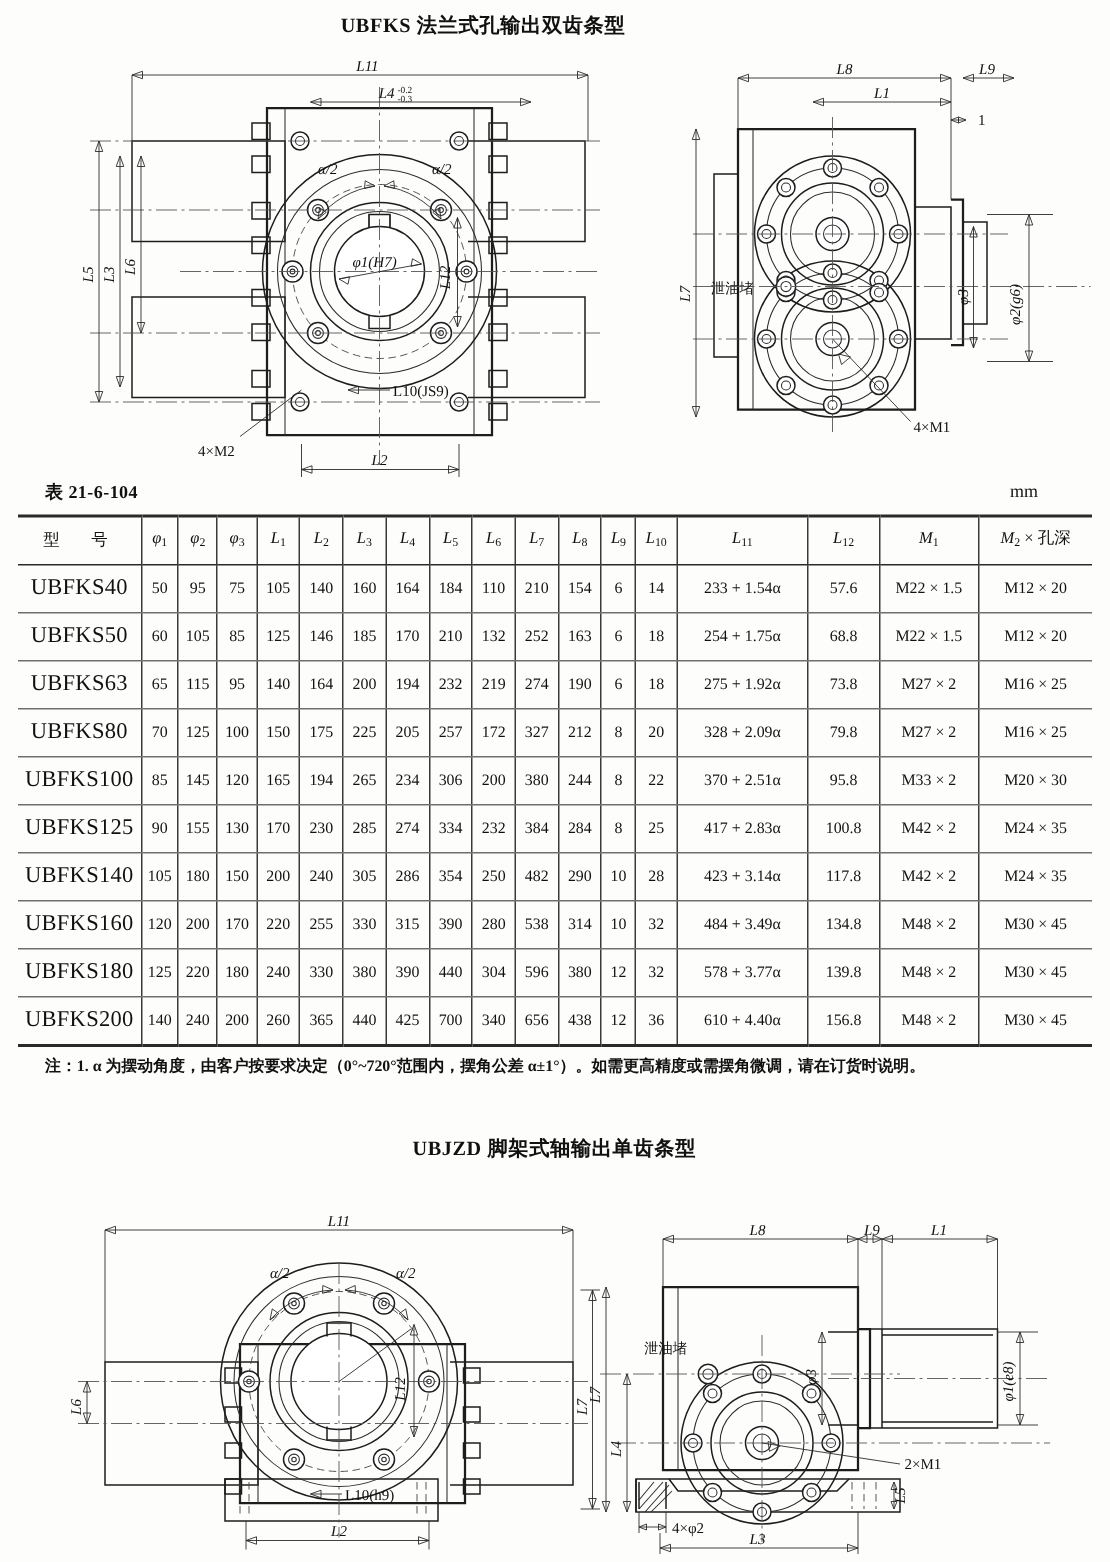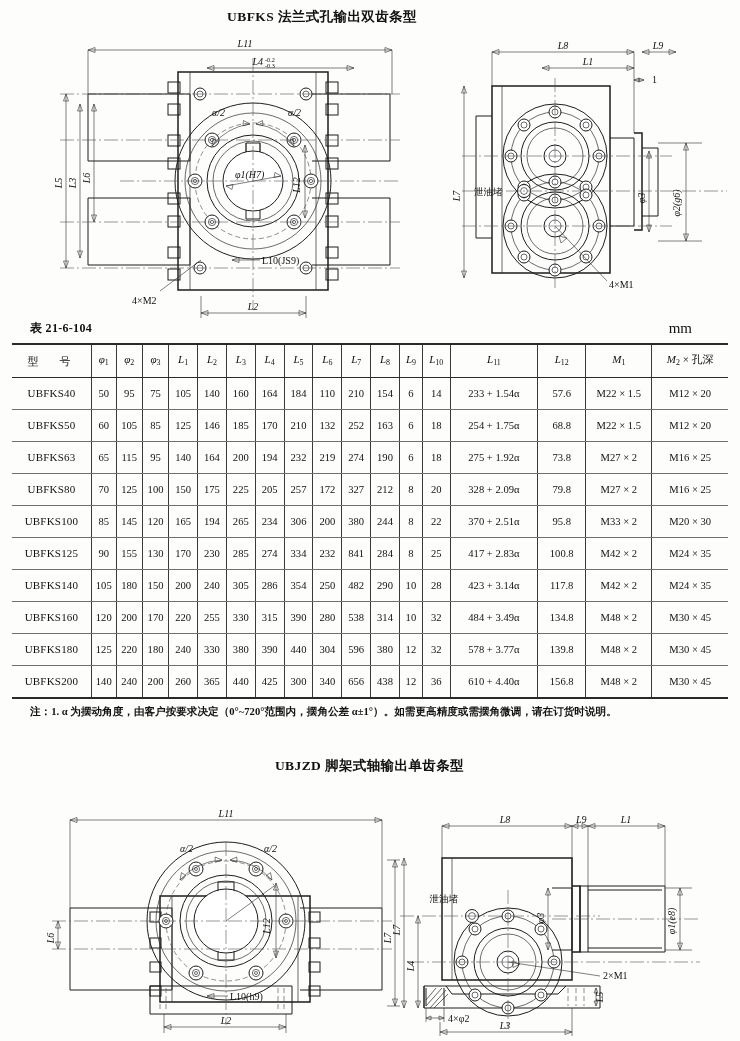--- a/index.html
+++ b/index.html
@@ -14,39 +14,39 @@
   .sec-title{
     text-align:center;font-weight:bold;font-size:13.5px;
     letter-spacing:.4px;
   }
   #title-top{position:absolute;left:0;top:8px;width:644px;}
   #title-bot{position:absolute;left:0;top:757px;width:739px;}
 
   
   .tbl-wrap{position:absolute;left:12px;top:320px;width:716px;}
   .tbl-cap{font-size:12px;font-weight:bold;padding-left:18px;letter-spacing:.3px;}
-  .tbl-unit{position:absolute;right:36px;top:0;font-size:15px;}
+  .tbl-unit{position:absolute;right:36px;top:0;font-size:12px;}
   table.spec{
     border-collapse:collapse;width:716px;margin-top:6px;
     font-size:10.6px;
   }
   table.spec th,table.spec td{
     border-left:1px solid #3a3a3a;border-right:1px solid #3a3a3a;
     text-align:center;vertical-align:middle;padding:0;
     height:31px;line-height:31px;white-space:nowrap;
   }
   table.spec thead th{
     border-top:2px solid #2a2a2a;border-bottom:1.4px solid #2a2a2a;
     height:29px;line-height:29px;font-weight:normal;font-size:11px;
   }
   table.spec tbody tr td{border-bottom:1px solid #6f6f6f;}
   table.spec tbody tr:last-child td{border-bottom:2px solid #2a2a2a;}
   table.spec tr td:first-child,table.spec tr th:first-child{border-left:none;}
   table.spec tr td:last-child,table.spec tr th:last-child{border-right:none;}
-  td.model{font-size:11px;letter-spacing:.2px;}
+  td.model{font-size:15px;letter-spacing:.2px;}
   .sub{font-size:.72em;vertical-align:-.28em;}
   .ital{font-style:italic;}
   .type-head{letter-spacing:5px;}
 
   
   .notes{
     position:absolute;left:30px;top:703px;width:700px;
     font-size:10.6px;line-height:17px;
   }
   .notes div{white-space:nowrap;font-weight:bold;}
@@ -491,21 +491,21 @@
             <td class="model">UBFKS125</td>
             <td>90</td>
             <td>155</td>
             <td>130</td>
             <td>170</td>
             <td>230</td>
             <td>285</td>
             <td>274</td>
             <td>334</td>
             <td>232</td>
-            <td>841</td>
+            <td>384</td>
             <td>284</td>
             <td>8</td>
             <td>25</td>
             <td>417 + 2.83α</td>
             <td>100.8</td>
             <td>M42 × 2</td>
             <td>M24 × 35</td>
           </tr>
           <tr>
             <td class="model">UBFKS140</td>
@@ -569,21 +569,21 @@
           </tr>
           <tr>
             <td class="model">UBFKS200</td>
             <td>140</td>
             <td>240</td>
             <td>200</td>
             <td>260</td>
             <td>365</td>
             <td>440</td>
             <td>425</td>
-            <td>300</td>
+            <td>700</td>
             <td>340</td>
             <td>656</td>
             <td>438</td>
             <td>12</td>
             <td>36</td>
             <td>610 + 4.40α</td>
             <td>156.8</td>
             <td>M48 × 2</td>
             <td>M30 × 45</td>
           </tr>

